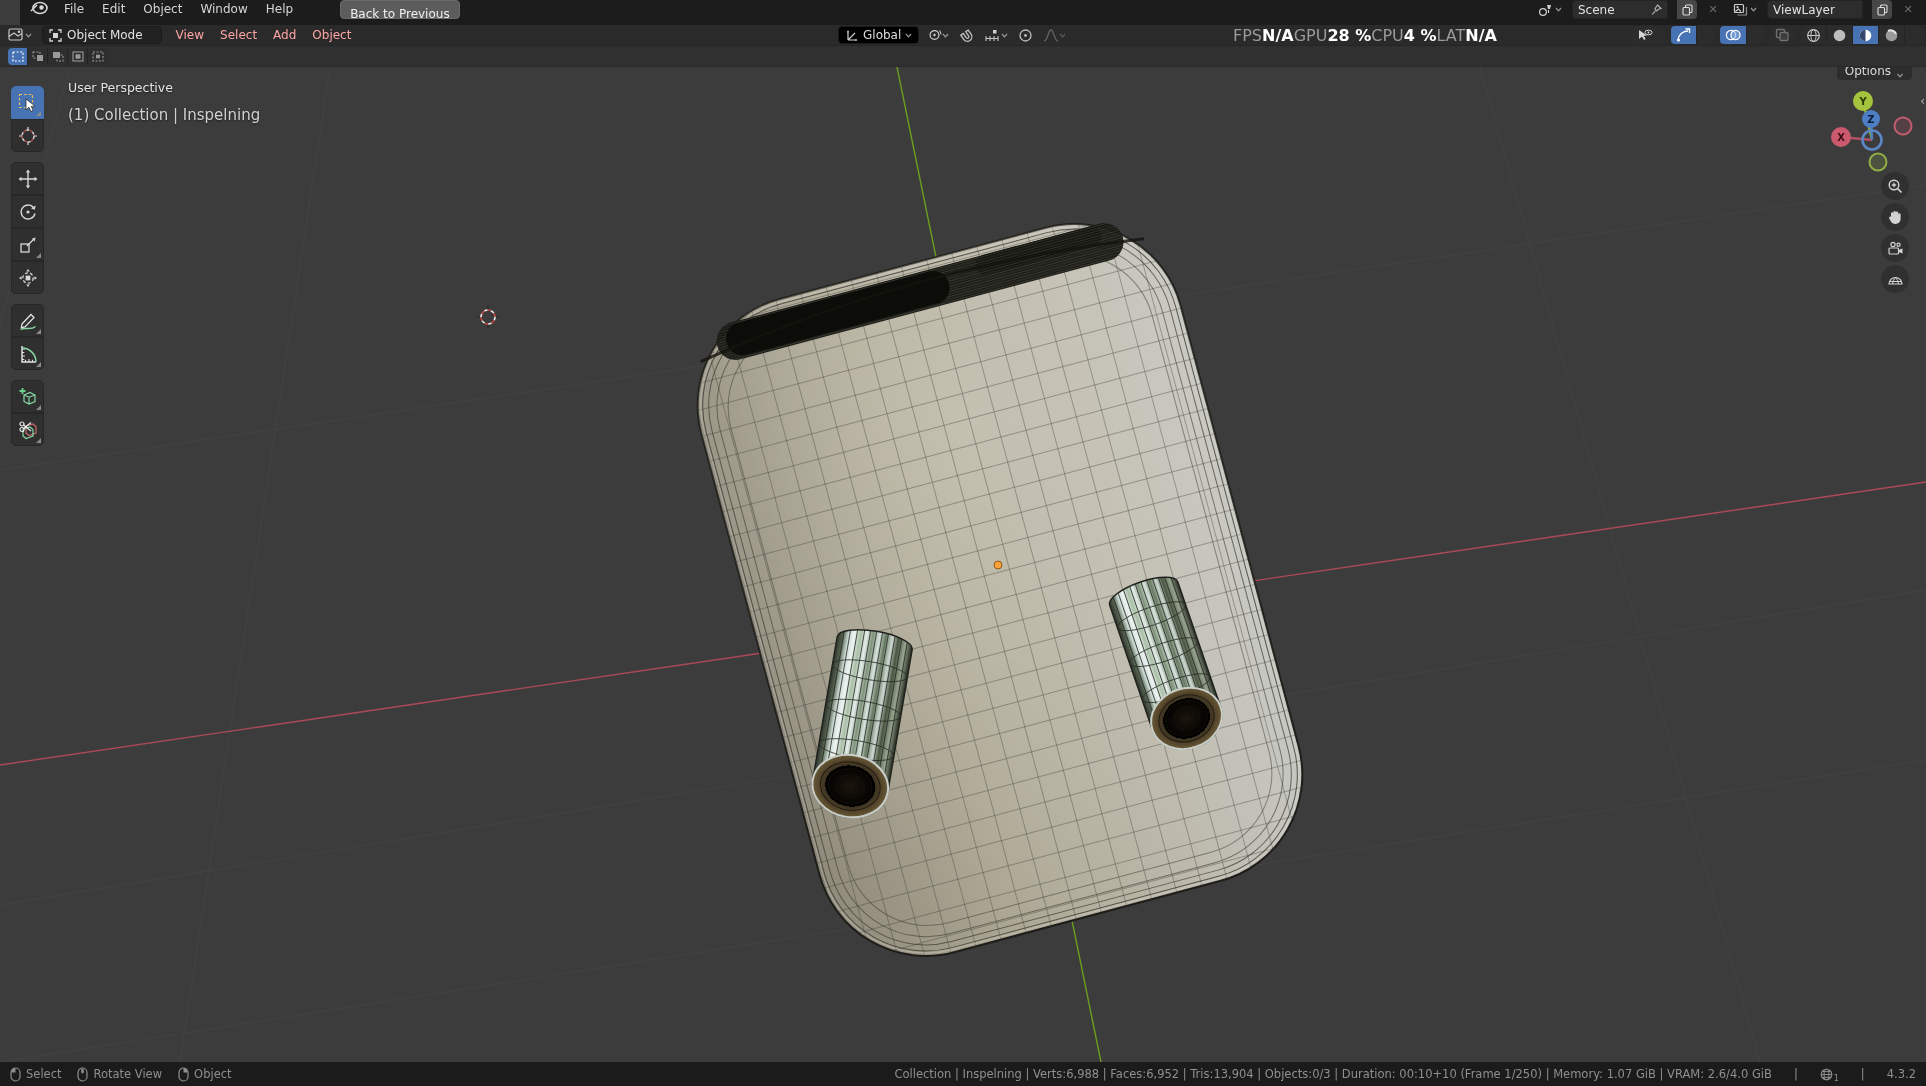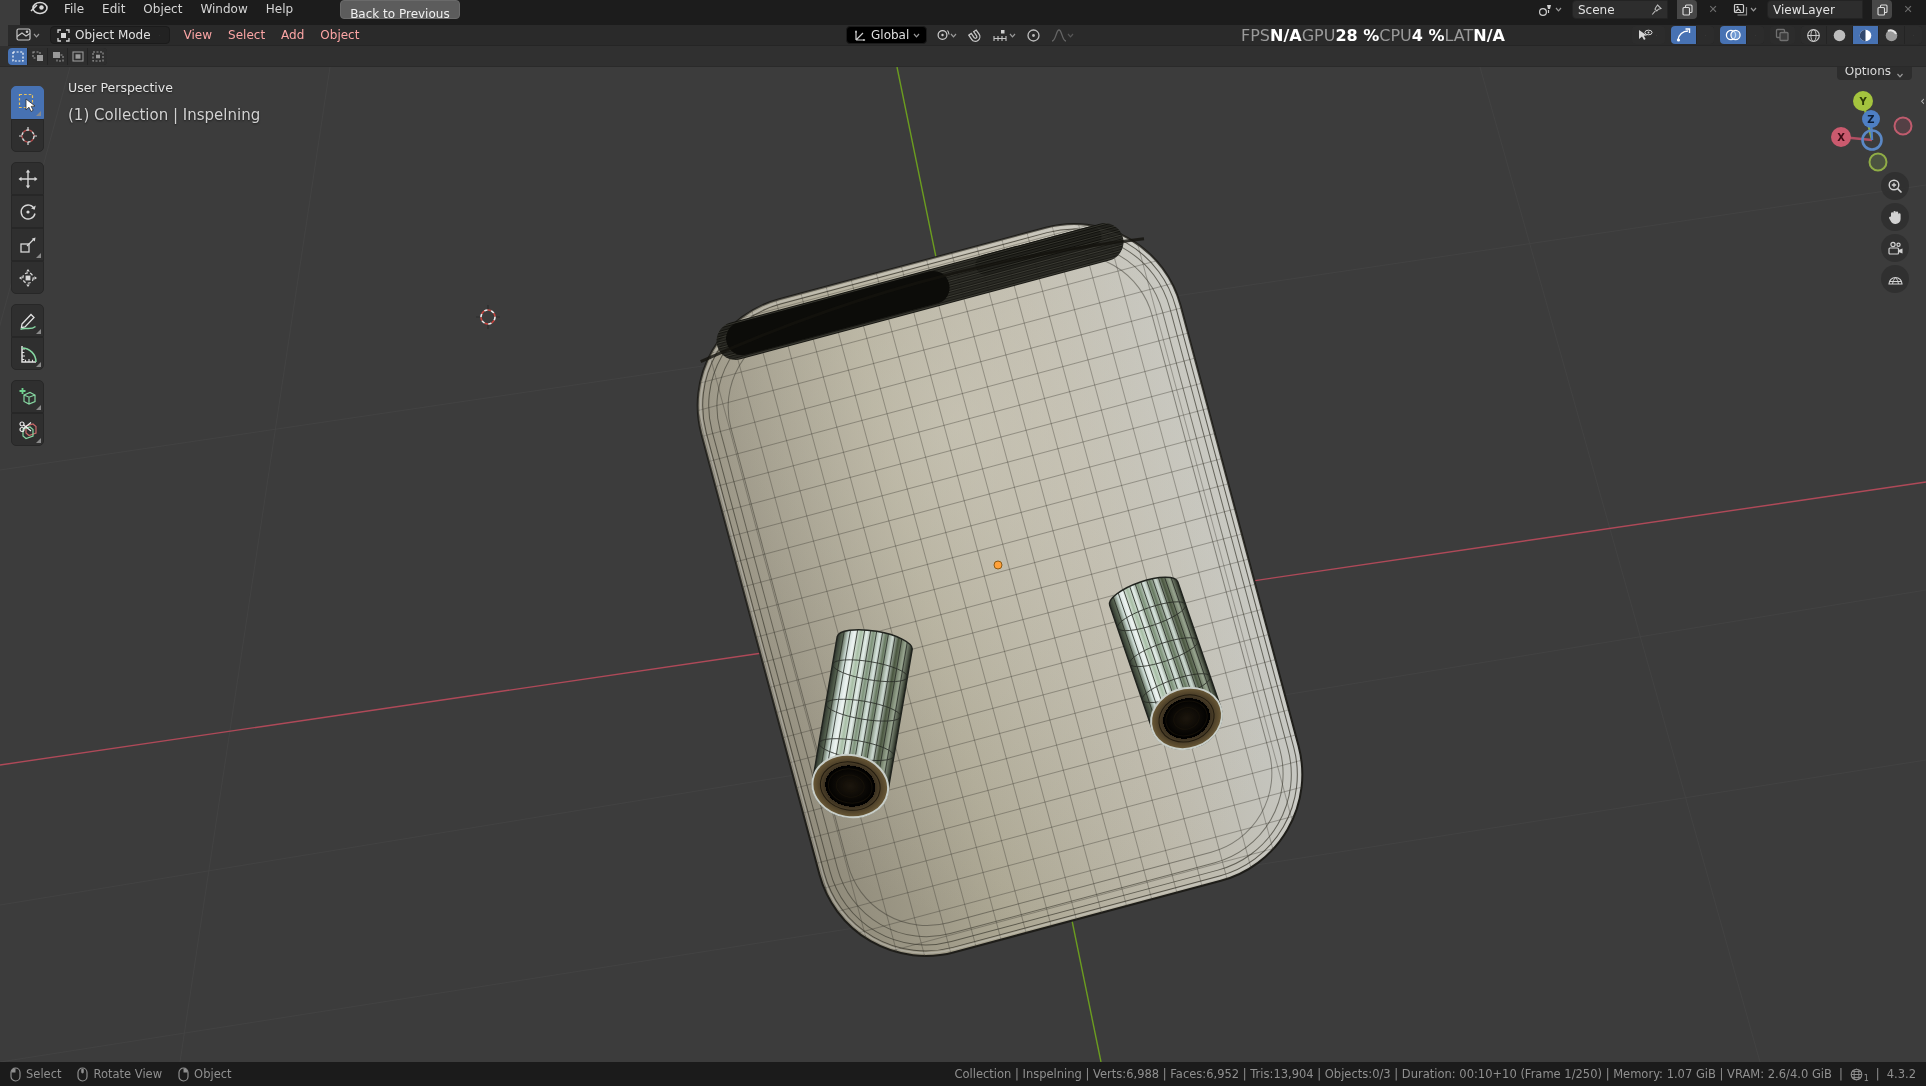--- a/index.html
+++ b/index.html
@@ -18,21 +18,21 @@
     background:#5c5c5c;border:1px solid #6a6a6a;border-radius:4px;padding:0 9px;color:#f0f0f0;flex-direction:column;}
   .tb-right{margin-left:auto;display:flex;align-items:center;gap:10px;padding-right:4px;}
   .id-group{display:flex;align-items:center;gap:8px;}
   .id-icon-btn{display:flex;align-items:center;gap:1px;padding:1px 2px;border-radius:3px;}
   .id-field{display:flex;align-items:center;background:#2d2d2d;border:1px solid #232323;
     border-radius:4px 0 0 4px;height:19px;padding:0 5px;gap:5px;min-width:96px;color:#e2e2e2;}
   .id-side{background:#474747;height:19px;width:20px;display:flex;align-items:center;
     justify-content:center;border-radius:0 4px 4px 0;margin-left:1px;}
   .id-x{color:#6e6e6e;font-size:11px;width:16px;text-align:center;}
   
-  .vheader{position:absolute;top:25px;left:8px;right:0;height:21px;background:#2a2a2a;
+  .vheader{position:absolute;top:25px;left:0;right:0;height:21px;background:#2a2a2a;
     display:flex;align-items:center;z-index:39;padding:0 4px;border-bottom:1px solid #252525;}
   .hmenu{padding:8px 8px;color:#fca5a5;}
   .mode-field{display:flex;align-items:center;gap:5px;background:#222;border:1px solid #1b1b1b;
     border-radius:4px;height:18px;padding:0 6px;margin:0 6px;color:#e0e0e0;}
   .mid-tools{position:absolute;left:838px;display:flex;align-items:center;gap:6px;}
   .pill{display:flex;align-items:center;gap:4px;background:#000000;border:1px solid #1b1b1b;
     border-radius:4px;height:18px;padding:0 6px;color:#dedede;}
   .flat-ic{display:flex;align-items:center;padding:0 2px;}
   .stats{position:absolute;left:1233px;display:flex;align-items:flex-end;
     color:#9a9a9a;font-size:16px;white-space:nowrap;}
@@ -71,21 +71,21 @@
     background:#2d2d2d;border-radius:4px;padding:2px 8px;color:#d8d8d8;}
   .collapse-arrow{position:absolute;top:94px;right:1px;z-index:12;color:#b5b5b5;font-size:12px;}
   .navgizmo{position:absolute;left:1826px;top:80px;z-index:12;}
   .navbtns{position:absolute;left:1881px;top:172px;z-index:12;display:flex;flex-direction:column;gap:3px;}
   .navbtn{width:28px;height:28px;border-radius:50%;background:rgba(45,45,45,.8);
     display:flex;align-items:center;justify-content:center;}
   
   .statusbar{position:absolute;left:0;right:0;bottom:0;height:24px;background:#1b1b1b;
     display:flex;align-items:center;font-size:11.5px;color:#8f8f8f;padding:0 10px;z-index:40;}
   .hint{display:flex;align-items:center;gap:5px;margin-right:16px;}
-  .sb-right{margin-left:auto;display:flex;align-items:center;gap:7px;white-space:nowrap;}
+  .sb-right{margin-left:auto;display:flex;align-items:center;gap:22px;white-space:nowrap;}
   .globe-wrap{display:flex;align-items:flex-end;}
   .globe-sub{font-size:8px;margin-left:1px;margin-bottom:-2px;}
 </style>
 </head>
 <body>
 
 <div class="topbar">
   <div class="logo-wrap">
     <svg width="19" height="16" viewBox="0 0 19 16">
       <ellipse cx="11" cy="8" rx="7" ry="5.5" fill="none" stroke="#d8d8d8" stroke-width="1.6"></ellipse>

